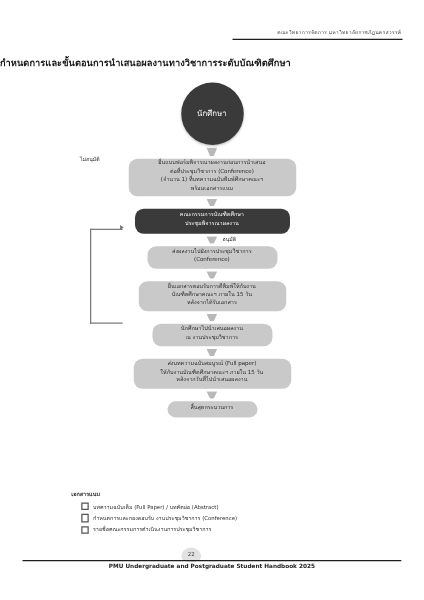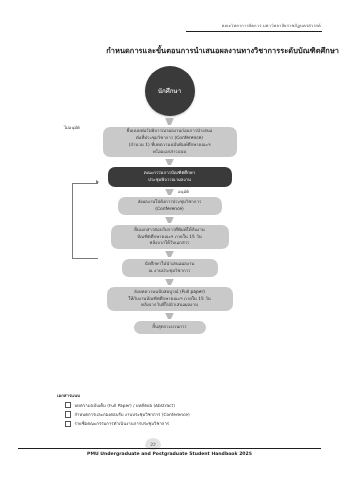--- a/index.html
+++ b/index.html
@@ -42,21 +42,21 @@
     height: 1px;
     background: #1e1e1e;
   }
 
   
   .title {
     position: absolute;
     top: 44px;
     left: 0;
     right: 0;
-    text-align: right;
+    text-align: left;
     font-size: 7.4px;
     font-weight: bold;
     color: #161616;
     letter-spacing: 0.05px;
   }
 
   
   .flow {
     position: absolute;
     top: 66px;

